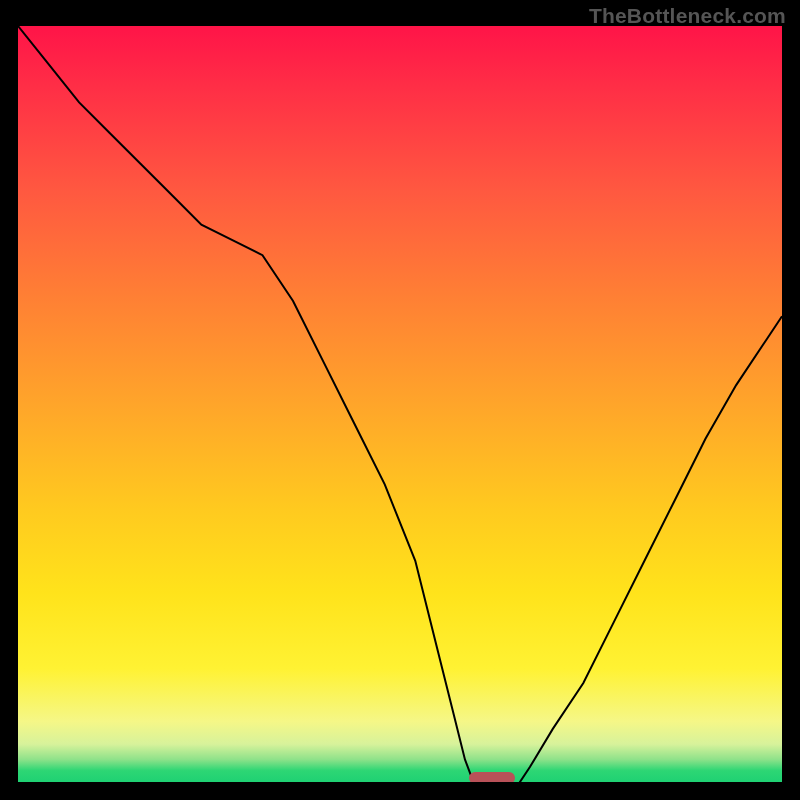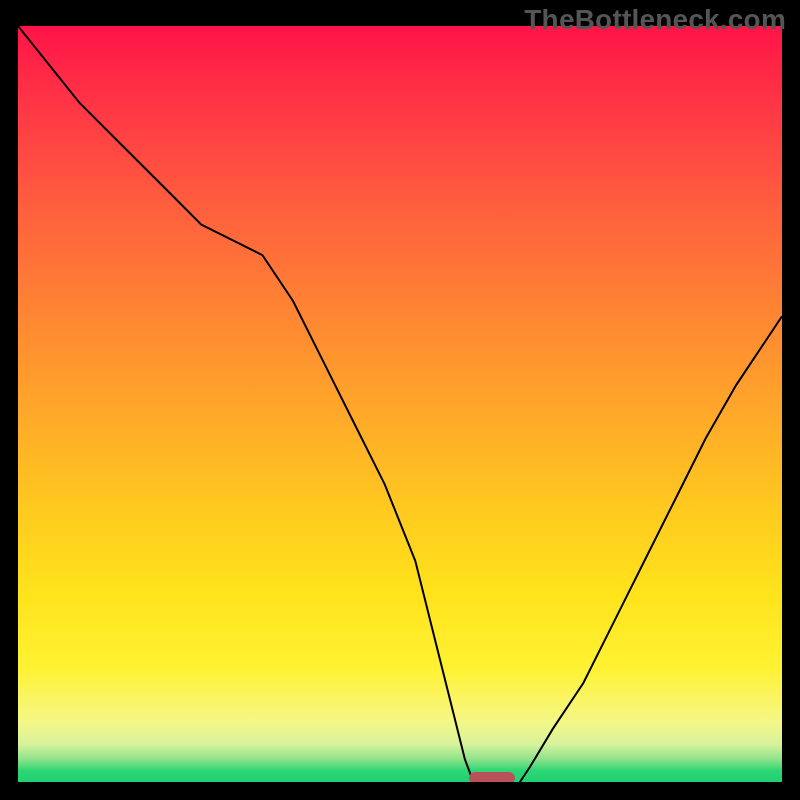--- a/index.html
+++ b/index.html
@@ -15,21 +15,21 @@
     position: relative;
     width: 800px;
     height: 800px;
     background: #000;
   }
   .watermark {
     position: absolute;
     top: 4px;
     right: 14px;
     color: #555;
-    font-size: 28px;
+    font-size: 21px;
     font-weight: 600;
     letter-spacing: 0.2px;
     z-index: 3;
   }
   .plot-area {
     position: absolute;
     left: 18px;
     top: 26px;
     width: 764px;
     height: 756px;

